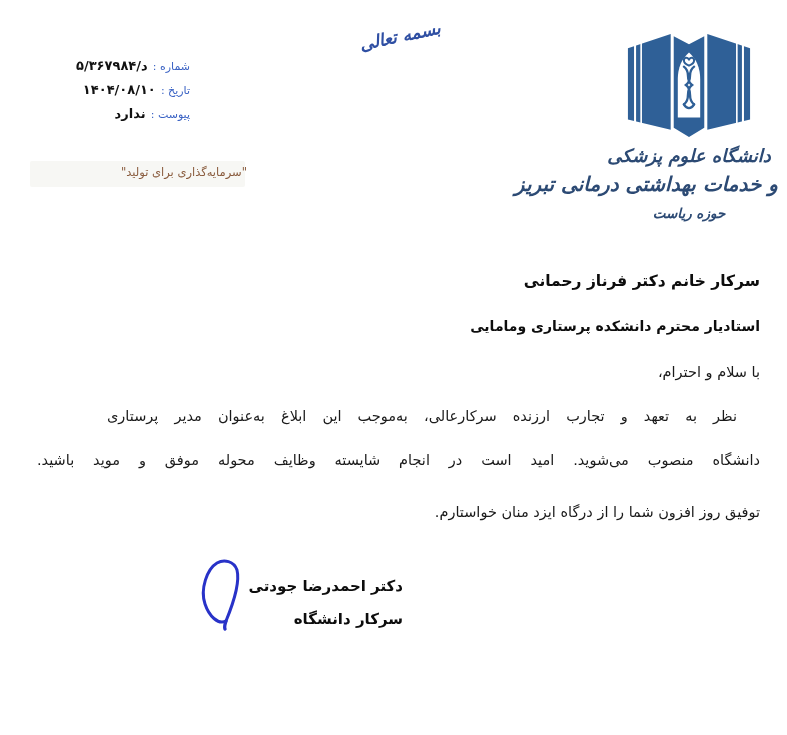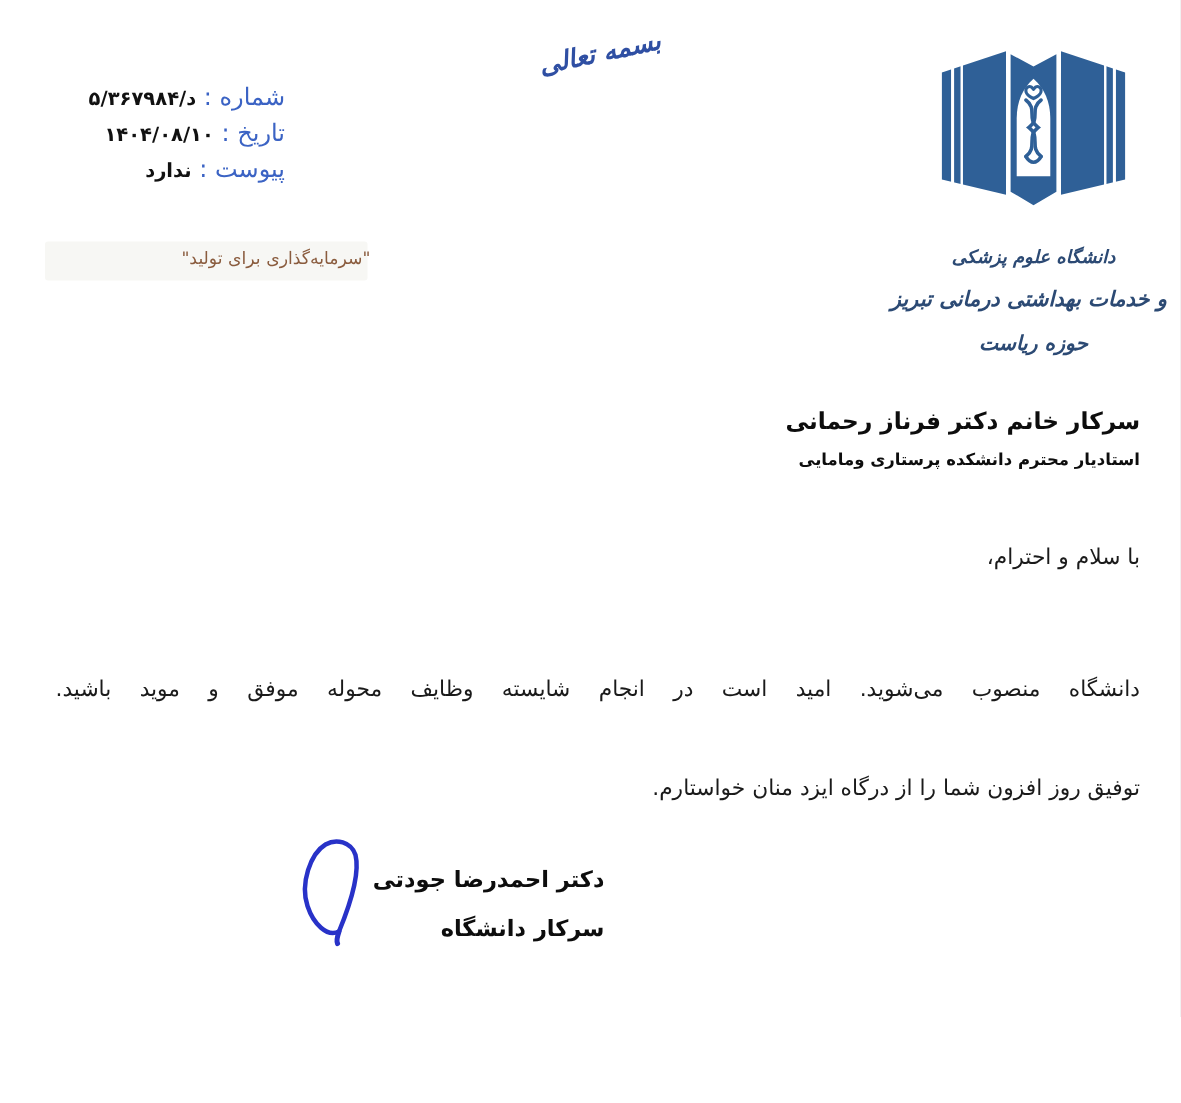--- a/index.html
+++ b/index.html
@@ -11,21 +11,21 @@
     font-family:"DejaVu Sans",sans-serif;
     direction:rtl;
     margin:0 auto;
   }
   
   .meta{
     position:absolute;left:30px;top:54px;width:160px;
     direction:rtl;text-align:right;
   }
   .meta-row{line-height:22px;white-space:nowrap;}
-  .meta-label{font-size:16px;color:#3b63c4;}
+  .meta-label{font-size:11px;color:#3b63c4;}
   .meta-value{font-size:13px;font-weight:bold;color:#111;padding-left:2px;margin-left:44px;}
   
   .slogan-band{
     position:absolute;left:30px;top:161px;width:215px;height:26px;
     background:#f7f7f4;border-radius:2px;
   }
   .slogan{
     position:absolute;right:540px;top:165px;
     font-size:11.5px;color:#8a5c3e;white-space:nowrap;direction:rtl;
   }
@@ -37,45 +37,45 @@
     color:#2f4fa3;
     transform:rotate(-12deg);
     white-space:nowrap;
   }
   
   .letterhead{
     position:absolute;left:600px;top:28px;width:178px;
     text-align:center;
   }
   .letterhead svg{display:block;margin:0 auto;}
-  .org1{font-size:12px;line-height:27px;font-weight:bold;font-style:italic;color:#2c4a74;margin-top:16px;white-space:nowrap;}
-  .org2{font-size:14px;line-height:31px;font-weight:bold;font-style:italic;color:#2c4a74;white-space:nowrap;}
+  .org1{font-size:18px;line-height:27px;font-weight:bold;font-style:italic;color:#2c4a74;margin-top:0;white-space:nowrap;}
+  .org2{font-size:20px;line-height:31px;font-weight:bold;font-style:italic;color:#2c4a74;white-space:nowrap;}
   .org3{font-size:13.5px;line-height:26px;font-weight:bold;font-style:italic;color:#2c4a74;white-space:nowrap;}
   
   .recipient1{
     position:absolute;right:27px;top:272px;
     font-size:15.5px;font-weight:bold;color:#0d0d0d;white-space:nowrap;
   }
   .recipient2{
-    position:absolute;right:27px;top:300px;
-    font-size:11px;font-weight:bold;color:#0d0d0d;white-space:nowrap;
+    position:absolute;right:27px;top:318px;
+    font-size:14px;font-weight:bold;color:#0d0d0d;white-space:nowrap;
   }
   .salutation{
     position:absolute;right:27px;top:364px;
     font-size:14.5px;color:#1a1a1a;white-space:nowrap;text-align:right;
   }
   
   .body-line{
     position:absolute;direction:rtl;
     font-size:14.5px;color:#1a1a1a;
   }
   .justify{text-align:justify;text-align-last:justify;}
   .bl1{top:408px;right:50px;left:107px;}
   .bl2{top:452px;right:27px;left:37px;}
-  .bl3{top:518px;right:27px;text-align:right;white-space:nowrap;}
+  .bl3{top:504px;right:27px;text-align:right;white-space:nowrap;}
   
   .sig-text{
     position:absolute;left:218px;top:570px;width:185px;
     text-align:right;font-weight:bold;color:#0d0d0d;
     font-size:15px;line-height:33px;
   }
   .sig-stroke{position:absolute;left:196px;top:548px;}
 </style>
 </head>
 <body>
@@ -125,20 +125,21 @@
     <div class="org1">دانشگاه علوم پزشکی</div>
     <div class="org2">و خدمات بهداشتی درمانی تبریز</div>
     <div class="org3">حوزه ریاست</div>
   </div>
 
   <div class="recipient1">سرکار خانم دکتر فرناز رحمانی</div>
   <div class="recipient2">استادیار محترم دانشکده پرستاری ومامایی</div>
 
   <div class="salutation">با سلام و احترام،</div>
 
+  <div class="body-line justify bl1">نظر به تعهد و تجارب ارزنده سرکارعالی، به‌موجب این ابلاغ به‌عنوان مدیر پرستاری</div>
   <div class="body-line justify bl2">دانشگاه منصوب می‌شوید. امید است در انجام شایسته وظایف محوله موفق و موید باشید.</div>
   <div class="body-line bl3">توفیق روز افزون شما را از درگاه ایزد منان خواستارم.</div>
 
   <svg class="sig-stroke" width="56" height="86" viewBox="0 0 56 86" aria-hidden="true">
     <path d="M21,15 C11,21 4,41 9,56 C13,68 22,77 30,73 C37,56 44,34 41,22 C38,13 28,11 21,15 Z" fill="none" stroke="#2832c8" stroke-width="3" stroke-linecap="round" stroke-linejoin="round"></path>
     <path d="M30,73 C29,76 28,79 29,81" fill="none" stroke="#2832c8" stroke-width="3.4" stroke-linecap="round"></path>
   </svg>
   <div class="sig-text">
     <div>دکتر احمدرضا جودتی</div>
     <div>سرکار دانشگاه</div>

